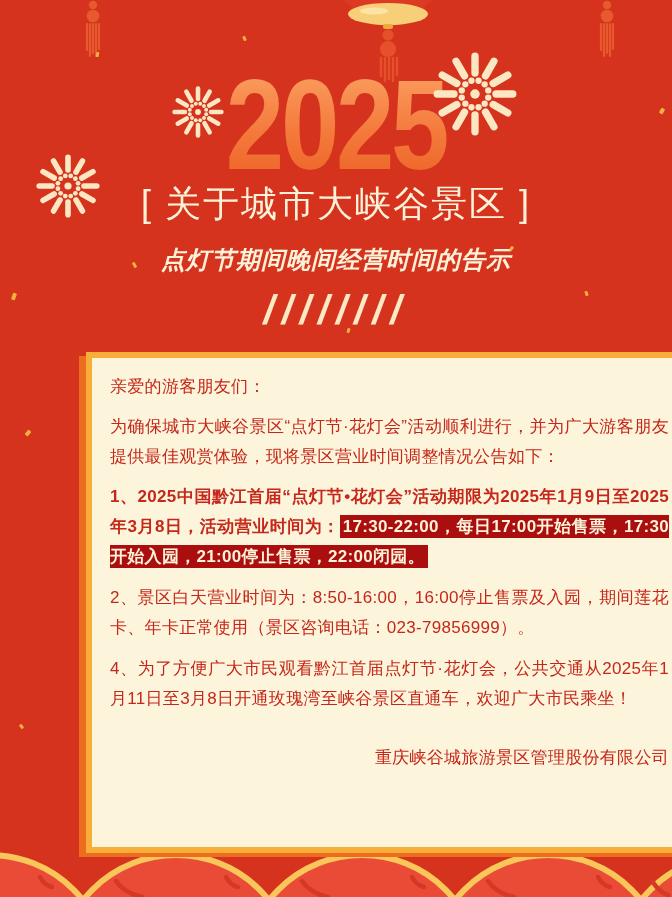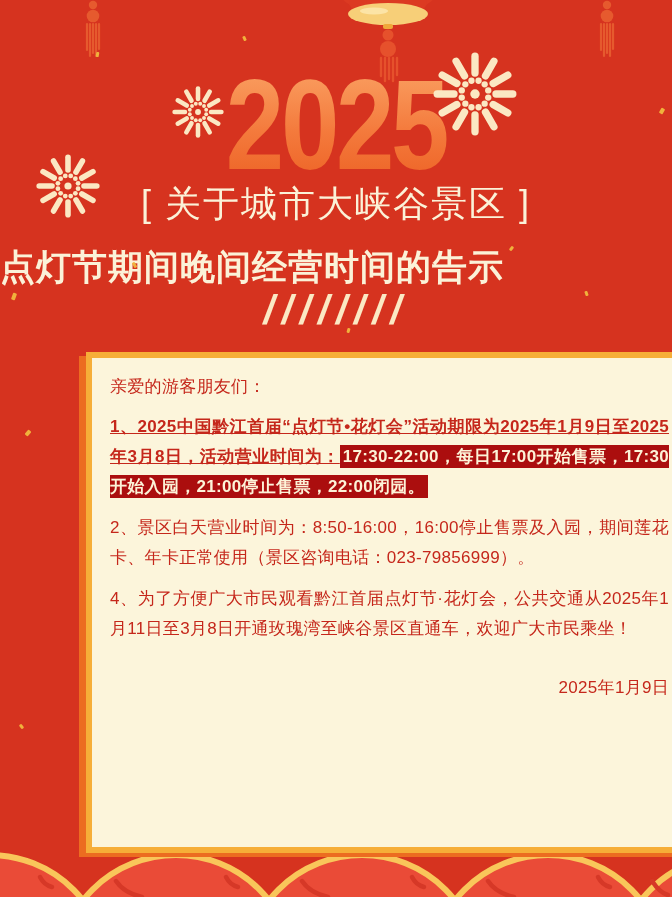--- a/index.html
+++ b/index.html
@@ -36,22 +36,22 @@
     -webkit-background-clip:text;background-clip:text;
     color:transparent;-webkit-text-fill-color:transparent;
   }
   .title{
     position:absolute;top:180px;left:0;width:100%;
     text-align:center;color:var(--cream-text);
     font-size:36px;font-weight:normal;letter-spacing:2px;white-space:nowrap;
   }
   .subtitle{
     position:absolute;top:244px;left:0;width:100%;
-    text-align:left;color:var(--cream-text);
-    font-size:35px;font-weight:bold;letter-spacing:1px;white-space:nowrap;
+    text-align:center;color:var(--cream-text);
+    font-size:24px;font-weight:bold;letter-spacing:1px;white-space:nowrap;font-style:italic;
   }
   .slashes{
     position:absolute;top:288px;left:0;width:100%;
     text-align:center;color:#fbe9c4;
     font-size:40px;font-weight:bold;font-style:italic;letter-spacing:7px;
   }
   
   .notice-box{
     position:absolute;left:38px;top:352px;width:607px;height:501px;
     background:var(--box-bg);
@@ -60,21 +60,21 @@
     padding:14px 18px 0 18px;
     color:var(--text-red);
     font-size:17px;line-height:30px;letter-spacing:.3px;
     text-align:justify;
     overflow:hidden;
     z-index:3;
     margin-left:48px;
   }
   .notice-box p{margin:0 0 10px 0;}
   .notice-box p.item{margin-bottom:11px;}
-  .notice-box .bold{font-weight:bold;text-decoration:underline;}
+  .notice-box .bold{font-weight:bold;}
   .hl{
     background:var(--highlight-bg);
     color:var(--highlight-text);
     font-weight:bold;
     padding:2px 3px;
   }
   .closing{margin-top:2px;}
   .signature-block{
     text-align:right;
     margin-top:28px;
@@ -190,25 +190,26 @@
   <span class="speck" style="left:243px;top:36px;width:3px;height:5px;transform:rotate(-25deg)"></span>
   <span class="speck" style="left:510px;top:246px;width:3px;height:5px;transform:rotate(35deg)"></span>
 
   <div class="year">2025</div>
   <div class="title">[ 关于城市大峡谷景区 ]</div>
   <div class="subtitle">点灯节期间晚间经营时间的告示</div>
   <div class="slashes">////////</div>
 
   <div class="notice-box">
     <p>亲爱的游客朋友们：</p>
+    <p>为确保城市大峡谷景区“点灯节·花灯会”活动顺利进行，并为广大游客朋友提供最佳观赏体验，现将景区营业时间调整情况公告如下：</p>
     <p class="item"><span class="bold">1、2025中国黔江首届“点灯节•花灯会”活动期限为2025年1月9日至2025年3月8日，活动营业时间为：</span><span class="hl">17:30-22:00，每日17:00开始售票，17:30开始入园，21:00停止售票，22:00闭园。</span></p>
     <p class="item">2、景区白天营业时间为：8:50-16:00，16:00停止售票及入园，期间莲花卡、年卡正常使用（景区咨询电话：023-79856999）。</p>
     <p class="item">4、为了方便广大市民观看黔江首届点灯节·花灯会，公共交通从2025年1月11日至3月8日开通玫瑰湾至峡谷景区直通车，欢迎广大市民乘坐！</p>
     <div class="signature-block">
-      <div>2025年1月9日</div>
+      <div>重庆峡谷城旅游景区管理股份有限公司</div>
     </div>
   </div>
 
   <svg class="curtain" width="672" height="46" viewBox="0 0 672 46">
     <g>
       <circle cx="-10" cy="122" r="118" fill="#ea4b37" stroke="#f9c65a" stroke-width="6"></circle>
       <circle cx="176" cy="122" r="118" fill="#ea4b37" stroke="#f9c65a" stroke-width="6"></circle>
       <circle cx="362" cy="122" r="118" fill="#ea4b37" stroke="#f9c65a" stroke-width="6"></circle>
       <circle cx="548" cy="122" r="118" fill="#ea4b37" stroke="#f9c65a" stroke-width="6"></circle>
       <circle cx="734" cy="122" r="118" fill="#ea4b37" stroke="#f9c65a" stroke-width="6"></circle>

